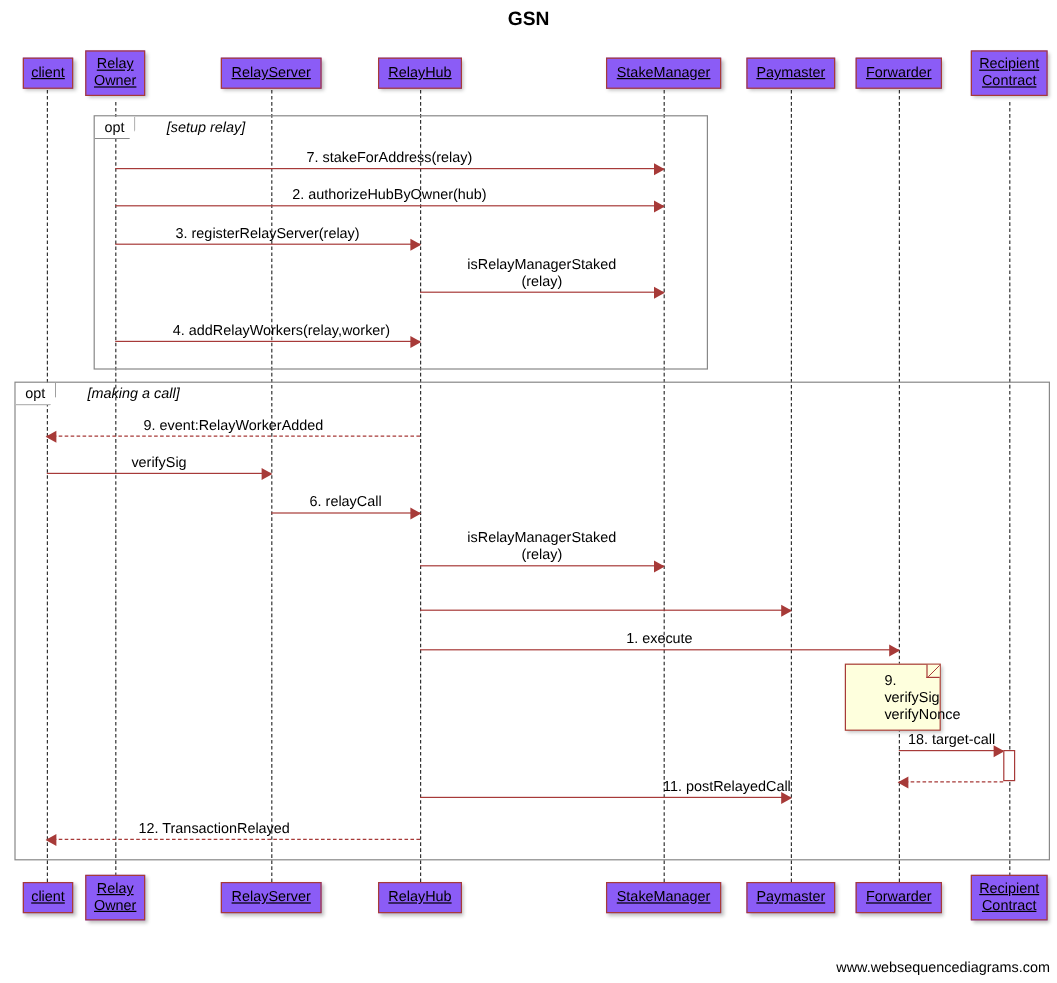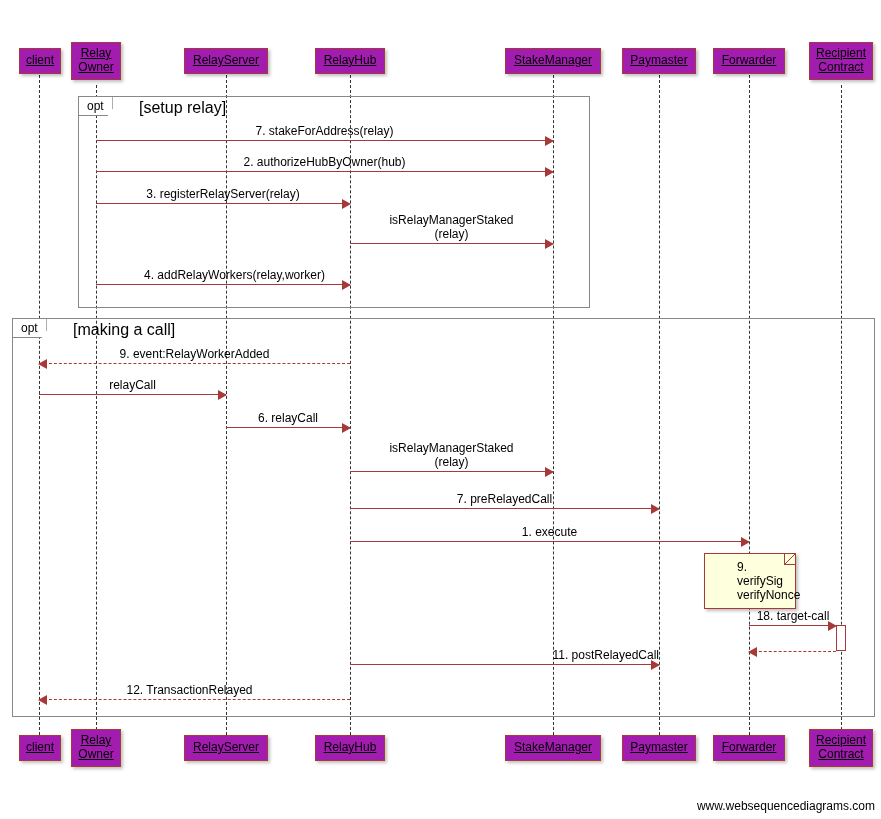--- a/index.html
+++ b/index.html
@@ -2,21 +2,21 @@
 <html><head>
 <meta charset="utf-8">
 <style>
   * { box-sizing: border-box; margin: 0; padding: 0; }
   body { font-family: Arial, Helvetica, sans-serif; background: #fff; width: 881px; height: 819px; position: relative; overflow: hidden; }
   .canvas { position: relative; width: 881px; height: 819px; }
   .title { position: absolute; top: 8px; left: 0; width: 100%; text-align: center; font-weight: bold; font-size: 16px; }
 
   .part-box {
     position: absolute;
-    background: #a21caf;
+    background: #8b5cf6;
     border: 1px solid #a73a38;
     padding: 4px 6px;
     font-size: 12px;
     text-align: center;
     text-decoration: underline;
     color: #000;
     line-height: 1.15;
     box-shadow: 2px 2px 3px rgba(0,0,0,.25);
     display: flex; align-items: center; justify-content: center;
   }
@@ -33,21 +33,21 @@
   }
   .opt-tab {
     position: absolute; top:0; left:0;
     background:#fff;
     border-right:1.5px solid #888;
     border-bottom:1.5px solid #888;
     font-size:12px; padding:2px 8px;
     clip-path: polygon(0 0, 100% 0, 100% 60%, 85% 100%, 0 100%);
   }
   .opt-label {
-    position:absolute; top:2px; left:60px; font-size:16px;
+    position:absolute; top:2px; left:60px; font-size:12px;font-style:italic;
   }
 
   .msg-label {
     position:absolute;
     font-size:12px;
     text-align:center;
     white-space: nowrap;
   }
 
   .note-box {
@@ -92,20 +92,21 @@
     width:0;height:0;
     border-right:9px solid #a73a38;
     border-top:5px solid transparent;
     border-bottom:5px solid transparent;
   }
 </style>
 </head>
 <body>
 
 <div class="canvas">
+  <div class="title">GSN</div>
 
   <div class="lifeline" style="left:39px; top:75px; height:660px;"></div>
   <div class="lifeline" style="left:96px; top:85px; height:650px;"></div>
   <div class="lifeline" style="left:226px; top:75px; height:660px;"></div>
   <div class="lifeline" style="left:350px; top:75px; height:660px;"></div>
   <div class="lifeline" style="left:553px; top:75px; height:660px;"></div>
   <div class="lifeline" style="left:659px; top:75px; height:660px;"></div>
   <div class="lifeline" style="left:749px; top:75px; height:660px;"></div>
   <div class="lifeline" style="left:841px; top:85px; height:650px;"></div>
 
@@ -154,66 +155,65 @@
   <div class="opt-frame" style="left:12px; top:318px; width:863px; height:399px;">
     <div class="opt-tab">opt</div>
     <div class="opt-label">[making a call]</div>
   </div>
 
   <div class="msg-label" style="left:39px; top:347px; width:311px;">9. event:RelayWorkerAdded</div>
   <div class="arr dashed" style="left:39px; top:363px; width:311px;">
       <div class="head-l"></div>
     </div>
 
-  <div class="msg-label" style="left:39px; top:378px; width:187px;">relayCall</div>
+  <div class="msg-label" style="left:39px; top:378px; width:187px;">verifySig</div>
   <div class="arr" style="left:39px; top:394px; width:187px;">
       <div class="head-r"></div>
     </div>
 
   <div class="msg-label" style="left:226px; top:411px; width:124px;">6. relayCall</div>
   <div class="arr" style="left:226px; top:427px; width:124px;">
       <div class="head-r"></div>
     </div>
 
   <div class="msg-label" style="left:350px; top:441px; width:203px;">isRelayManagerStaked</div>
   <div class="msg-label" style="left:350px; top:455px; width:203px;">(relay)</div>
   <div class="arr" style="left:350px; top:471px; width:203px;">
       <div class="head-r"></div>
     </div>
 
-  <div class="msg-label" style="left:350px; top:492px; width:309px;">7.  preRelayedCall</div>
   <div class="arr" style="left:350px; top:508px; width:309px;">
       <div class="head-r"></div>
     </div>
 
   <div class="msg-label" style="left:350px; top:525px; width:399px;">1. execute</div>
   <div class="arr" style="left:350px; top:541px; width:399px;">
       <div class="head-r"></div>
     </div>
 
-  <div class="note-box" style="left:704px; top:553px; width:92px;padding-left:32px;">
+  <div class="note-box" style="left:704px; top:553px; width:80px;padding-left:32px;">
     <div>9. verifySig</div>
     <div>verifyNonce</div>
   </div>
 
   <div class="msg-label" style="left:749px; top:609px; width:88px;">18. target-call</div>
   <div class="arr" style="left:749px; top:625px; width:87px;">
       <div class="head-r"></div>
     </div>
   <div class="activation" style="left:836px; top:625px; height:26px;"></div>
   <div class="arr dashed" style="left:749px; top:651px; width:87px;">
       <div class="head-l"></div>
     </div>
 
   <div class="msg-label" style="left:350px; top:648px; width:309px;text-align:right;">11. postRelayedCall</div>
   <div class="arr" style="left:350px; top:664px; width:309px;">
       <div class="head-r"></div>
     </div>
 
-  <div class="msg-label" style="left:34px; top:683px; width:311px;">12. TransactionRelayed</div>
+  <div class="msg-label" style="left:23px; top:683px; width:311px;">12. TransactionRelayed</div>
   <div class="arr dashed" style="left:39px; top:699px; width:311px;">
       <div class="head-l"></div>
     </div>
 
   <div class="part-box" style="left:19px; top:735px; width:42px; height:26px;">client</div>
   <div class="part-box" style="left:71px; top:729px; width:50px; height:38px; white-space:pre-line;">Relay
 Owner</div>
   <div class="part-box" style="left:184px; top:735px; width:84px; height:26px;">RelayServer</div>
   <div class="part-box" style="left:315px; top:735px; width:70px; height:26px;">RelayHub</div>
   <div class="part-box" style="left:505px; top:735px; width:96px; height:26px;">StakeManager</div>

